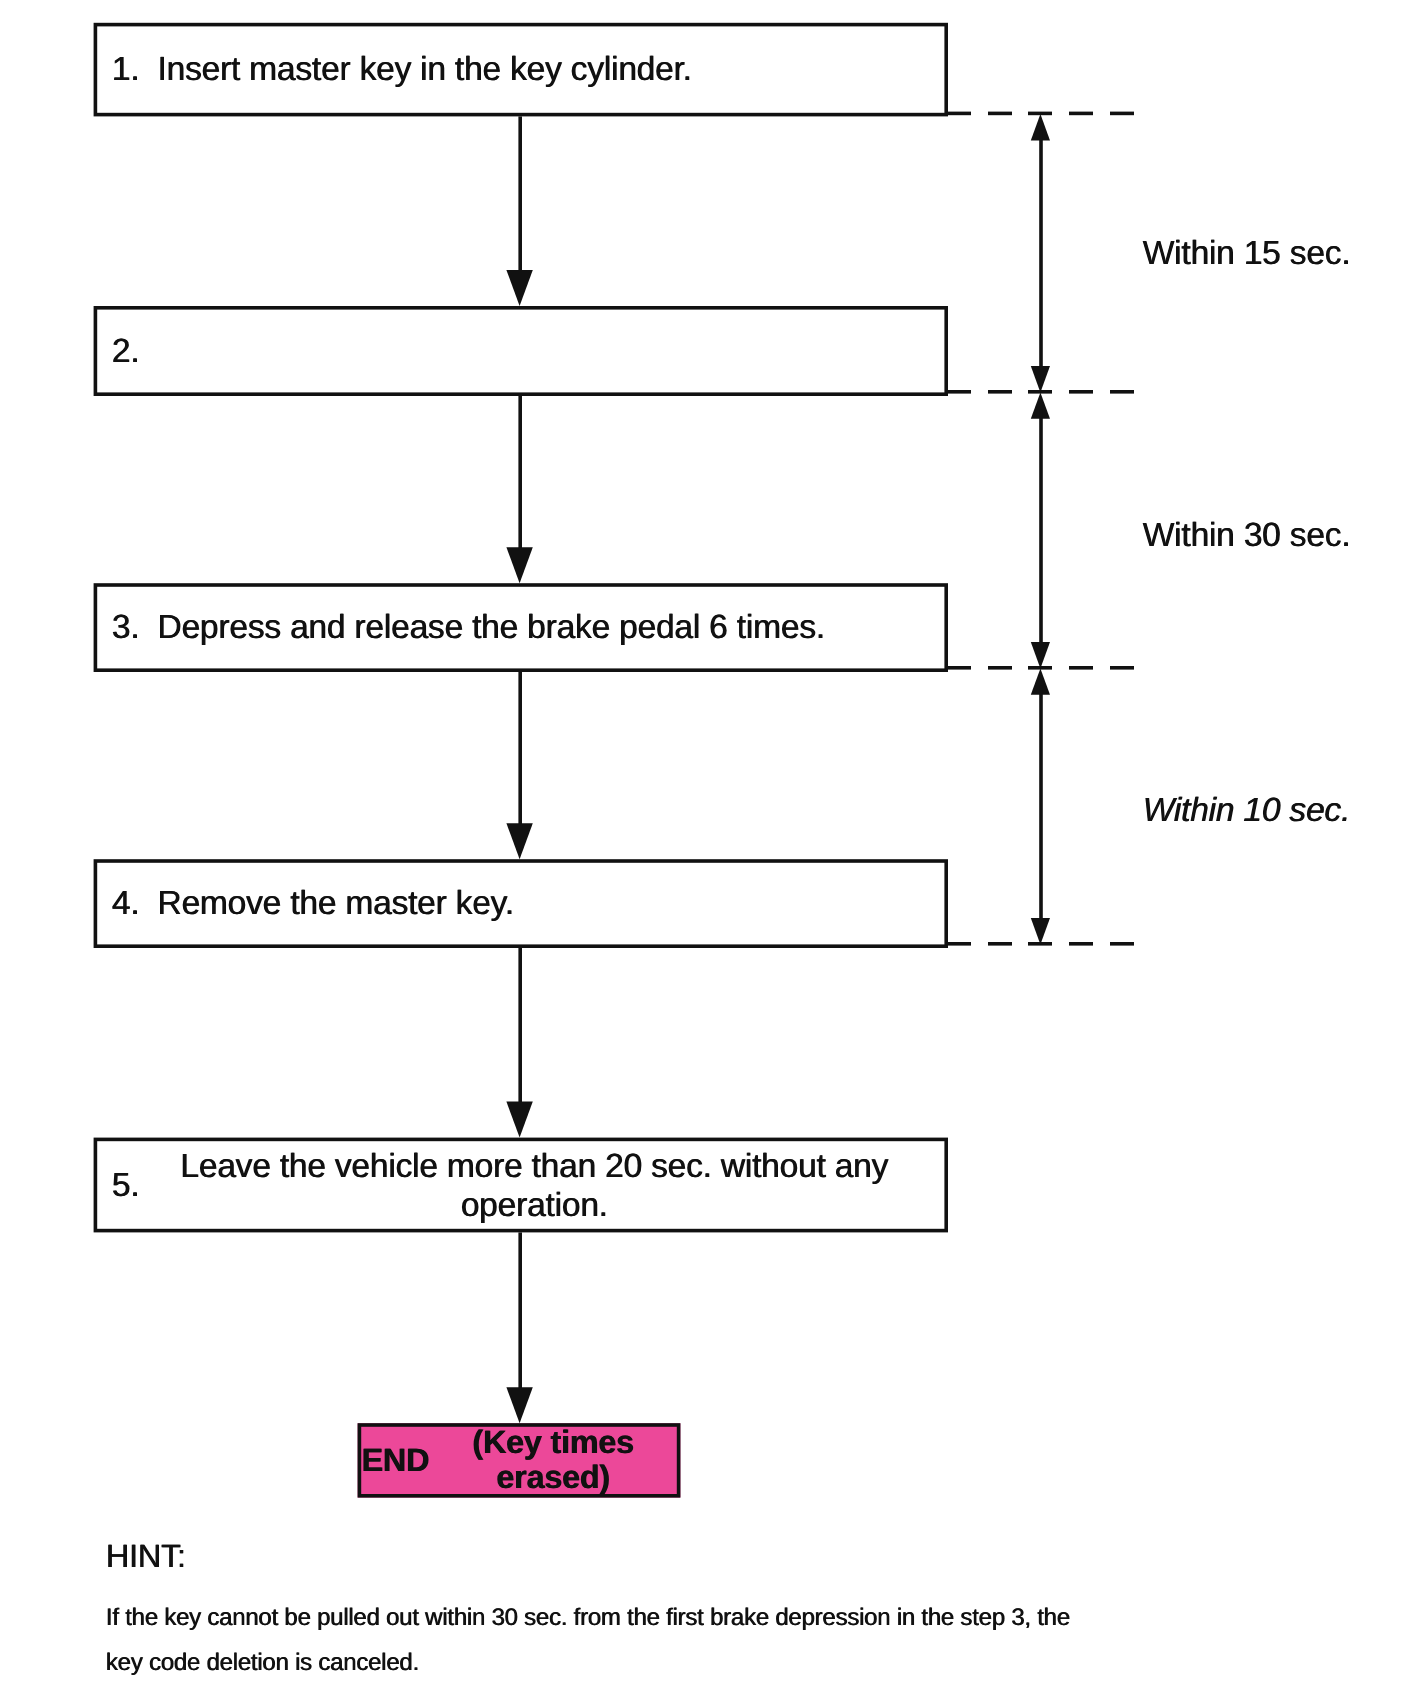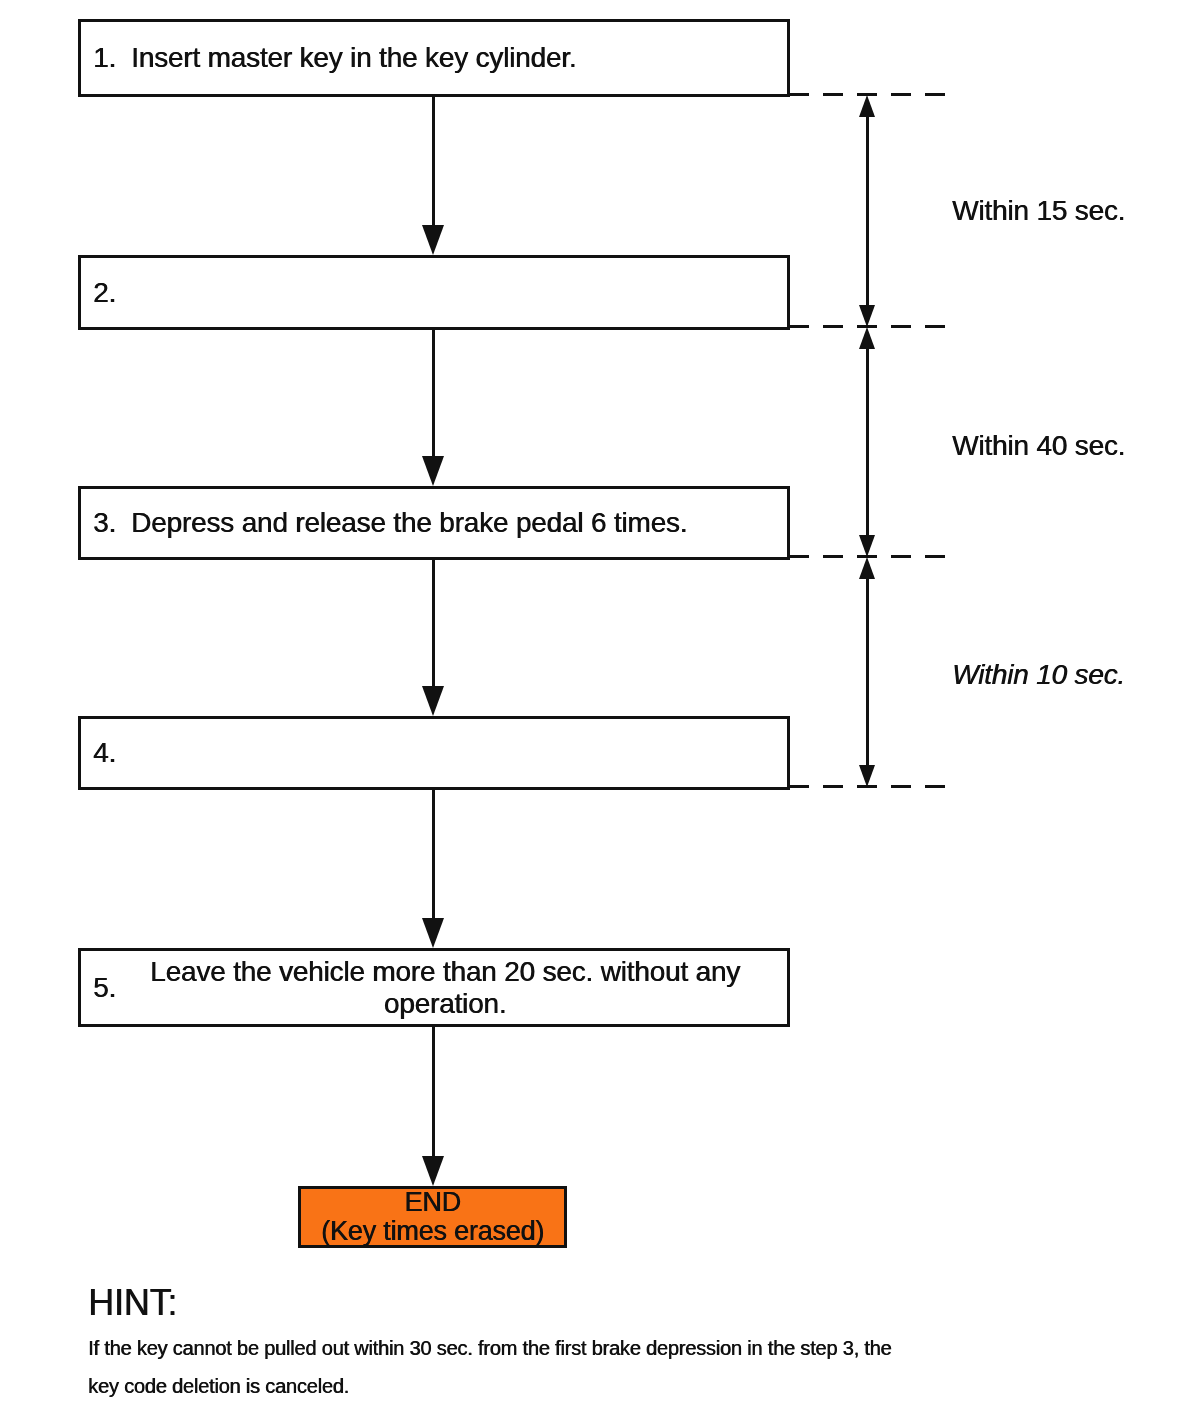--- a/index.html
+++ b/index.html
@@ -101,31 +101,32 @@
   #tl1 { top: 195px; }
   #tl2 { top: 430px; }
   #tl3 { top: 659px; font-style: italic; }
 
   
   #end-box {
     position: absolute; left: 298px; top: 1186px;
     width: 269px; height: 62px;
     box-sizing: border-box;
     border: 3px solid #111111;
-    background: #f97316;
-    display: flex; flex-direction: column;
+    background: #ec4899;
+    display: flex; 
     align-items: center; justify-content: center;
     font-size: 27px; line-height: 29px; letter-spacing: -0.2px;
     text-align: center;
+    font-weight: bold;
   }
 
   
   #hint-title {
     position: absolute; left: 88px; top: 1282px;
-    font-size: 36px; letter-spacing: -0.2px;
+    font-size: 27px; letter-spacing: -0.2px;
   }
   #hint-body {
     position: absolute; left: 88px; top: 1329px;
     width: 818px;
     font-size: 20px; line-height: 38px; letter-spacing: -0.2px;
   }
 </style>
 </head>
 <body>
 
@@ -140,20 +141,21 @@
     <span class="num">2.</span>
   </div>
 
   <div class="step-box ink-text" id="box3">
     <span class="num">3.</span>
     <span class="txt">Depress and release the brake pedal 6 times.</span>
   </div>
 
   <div class="step-box ink-text" id="box4">
     <span class="num">4.</span>
+    <span class="txt">Remove the master key.</span>
   </div>
 
   <div class="step-box ink-text" id="box5">
     <span class="num">5.</span>
     <span class="txt wrap">Leave the vehicle more than 20 sec. without any operation.</span>
   </div>
 
   <div class="flow-arrow" id="fa1">
     <div class="shaft"></div>
     <div class="head"></div>
@@ -190,21 +192,21 @@
     <div class="shaft"></div>
     <div class="head-down"></div>
   </div>
   <div class="interval-arrow" id="ia3">
     <div class="head-up"></div>
     <div class="shaft"></div>
     <div class="head-down"></div>
   </div>
 
   <div class="timing-label ink-text" id="tl1">Within 15 sec.</div>
-  <div class="timing-label ink-text" id="tl2">Within 40 sec.</div>
+  <div class="timing-label ink-text" id="tl2">Within 30 sec.</div>
   <div class="timing-label ink-text" id="tl3">Within 10 sec.</div>
 
   <div id="end-box" class="ink-text">
     <span>END</span>
     <span>(Key times erased)</span>
   </div>
 
   <div id="hint-title" class="ink-text">HINT:</div>
   <div id="hint-body" class="ink-text">If the key cannot be pulled out within 30 sec. from the first brake depression in the step 3, the key code deletion is canceled.</div>
 

